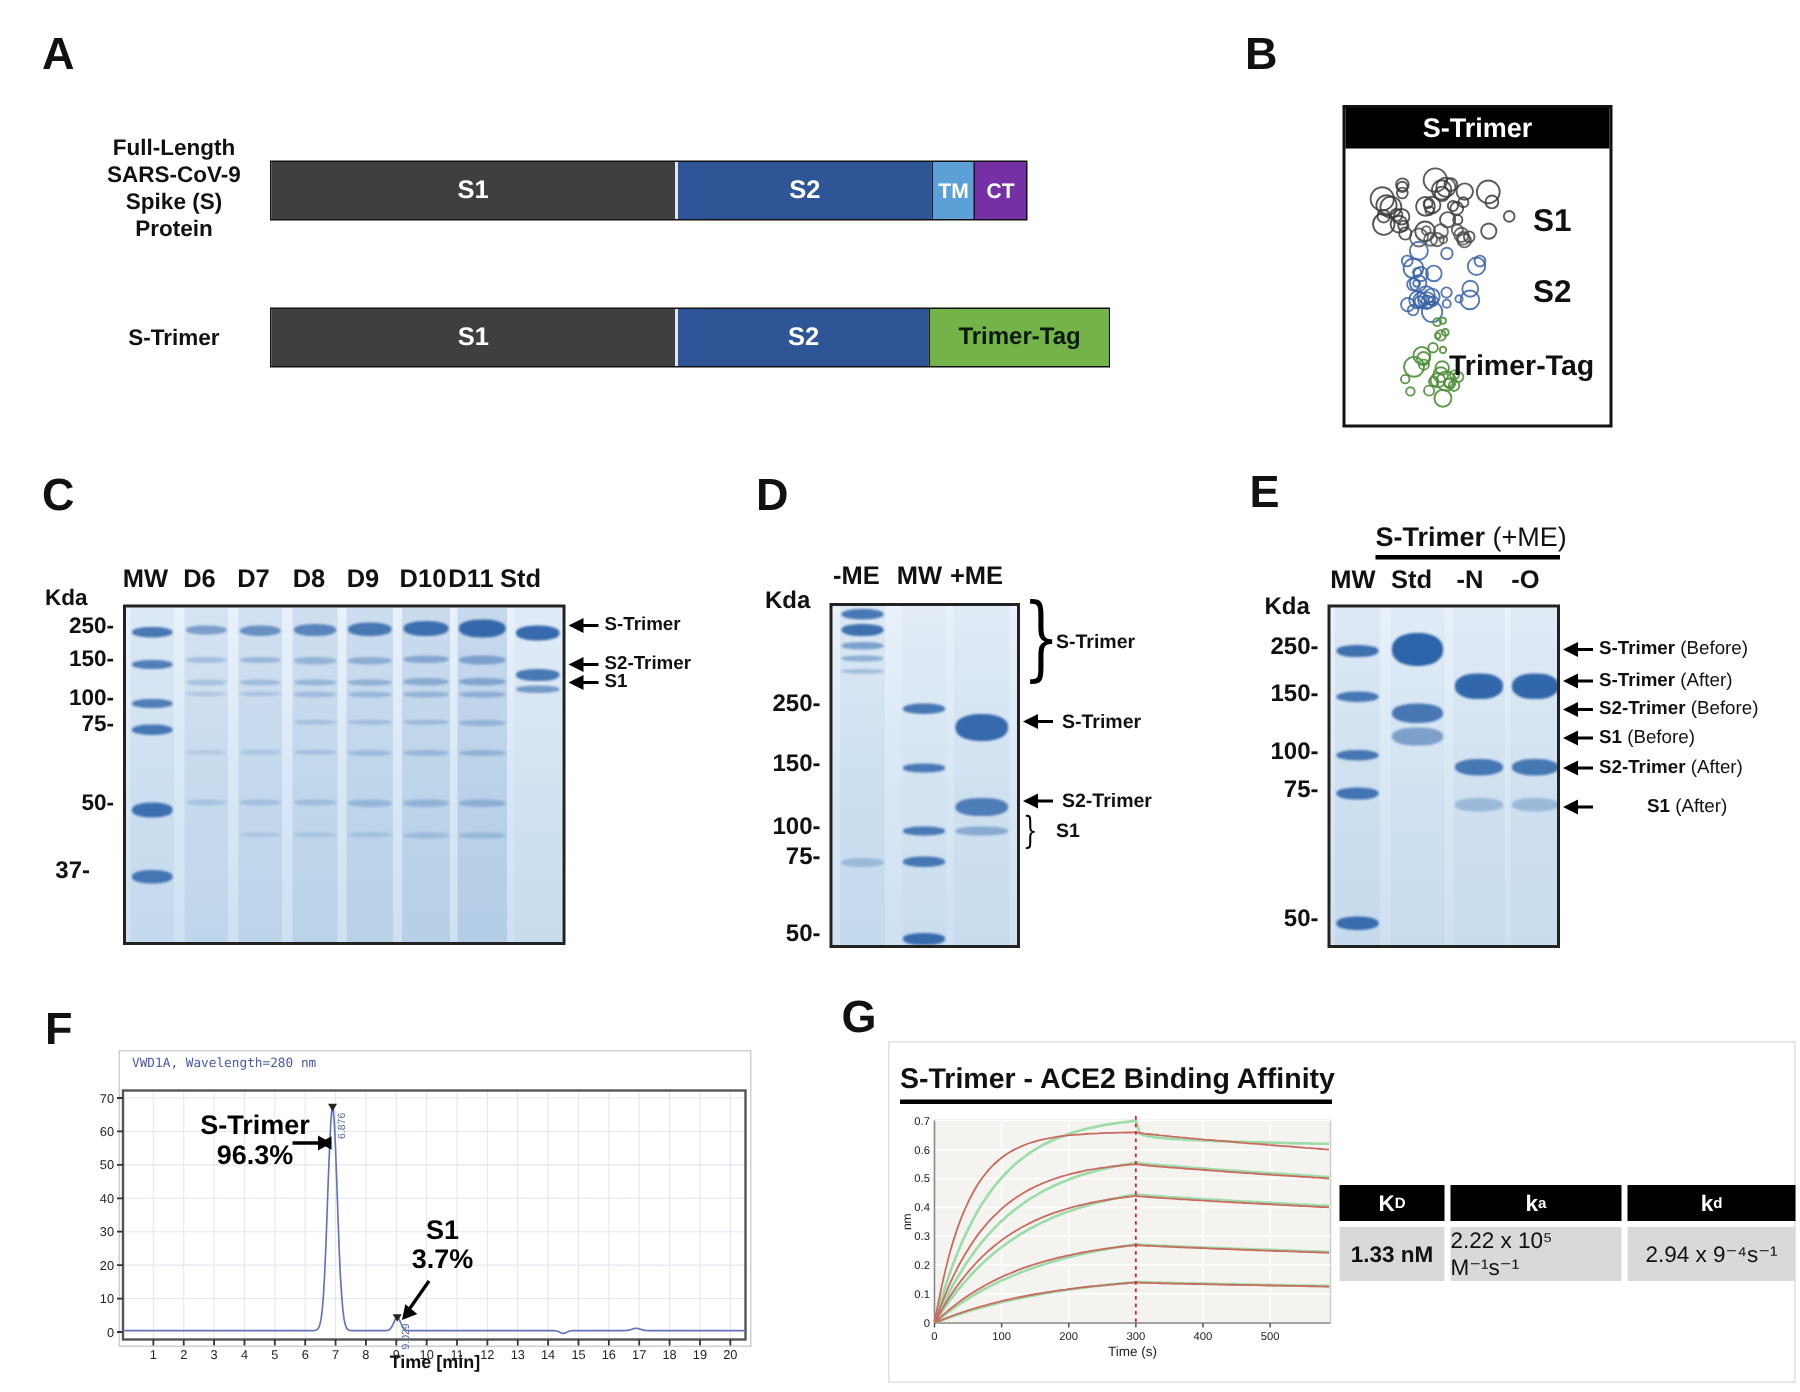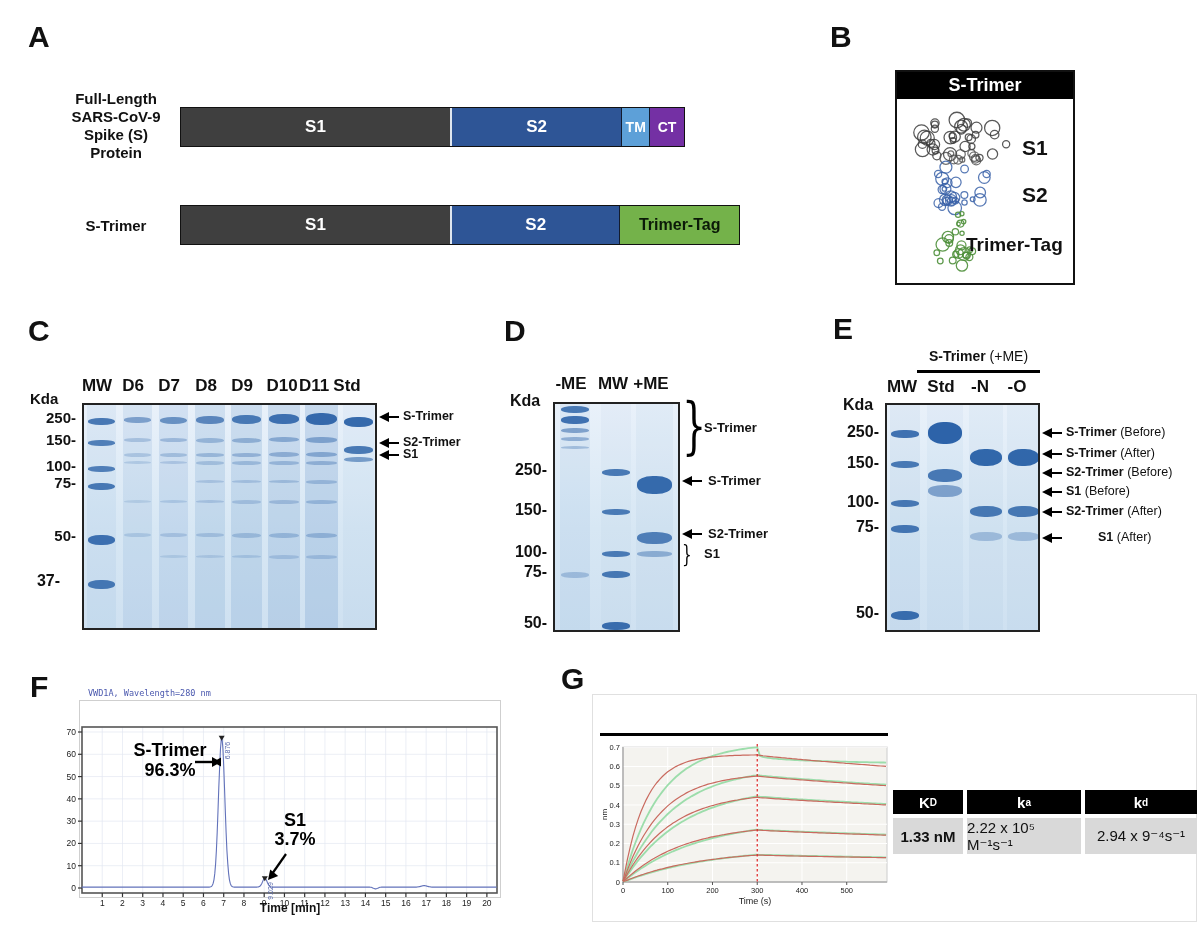--- a/index.html
+++ b/index.html
@@ -166,30 +166,30 @@
 
   <div class="abs pl" style="left:28px;top:316px;">C</div>
   <div class="abs marker" style="left:30px;top:390px;text-align:left;font-size:15px;">Kda</div>
   <div id="panel-c-extras"></div>
 
   <div class="abs pl" style="left:504px;top:316px;">D</div>
   <div class="abs marker" style="left:510px;top:392px;text-align:left;font-size:16px;">Kda</div>
   <div id="panel-d-extras"></div>
 
   <div class="abs pl" style="left:833px;top:314px;">E</div>
-  <div class="abs" style="left:917px;top:348px;width:123px;text-align:center;font-size:14px;white-space:nowrap;">
+  <div class="abs" style="left:917px;top:348px;width:123px;text-align:center;font-size:18px;white-space:nowrap;">
     <b>S-Trimer</b><span> (+ME)</span>
   </div>
   <div class="abs" style="left:917px;top:370px;width:123px;height:2.5px;background:#000;"></div>
   <div class="abs marker" style="left:843px;top:396px;text-align:left;font-size:16px;">Kda</div>
   <div id="panel-e-extras"></div>
 
   <div class="abs pl" style="left:30px;top:672px;">F</div>
   <div class="abs" style="left:79px;top:700px;width:420px;height:196px;border:1px solid #cfcfcf;background:#fff;"></div>
-  <div class="abs" style="left:88px;top:688px;font-family:'DejaVu Sans Mono',monospace;font-size:8.5px;color:#4a58ae;">VWD1A, Wavelength=280 nm</div>
+  <div class="abs" style="left:88px;top:704px;font-family:'DejaVu Sans Mono',monospace;font-size:8.5px;color:#4a58ae;">VWD1A, Wavelength=280 nm</div>
   <svg class="abs" id="chrom-svg" width="445" height="210" style="left:55px;top:698px;">
       <rect x="27" y="29" width="415" height="166" fill="#ffffff" stroke="none"></rect>
       <line x1="47.243902439024396" y1="29" x2="47.243902439024396" y2="195" stroke="#e3e7f0" stroke-width="0.7"></line>
       <line x1="67.48780487804879" y1="29" x2="67.48780487804879" y2="195" stroke="#e3e7f0" stroke-width="0.7"></line>
       <line x1="87.73170731707316" y1="29" x2="87.73170731707316" y2="195" stroke="#e3e7f0" stroke-width="0.7"></line>
       <line x1="107.97560975609757" y1="29" x2="107.97560975609757" y2="195" stroke="#e3e7f0" stroke-width="0.7"></line>
       <line x1="128.21951219512195" y1="29" x2="128.21951219512195" y2="195" stroke="#e3e7f0" stroke-width="0.7"></line>
       <line x1="148.46341463414632" y1="29" x2="148.46341463414632" y2="195" stroke="#e3e7f0" stroke-width="0.7"></line>
       <line x1="168.70731707317074" y1="29" x2="168.70731707317074" y2="195" stroke="#e3e7f0" stroke-width="0.7"></line>
       <line x1="188.95121951219514" y1="29" x2="188.95121951219514" y2="195" stroke="#e3e7f0" stroke-width="0.7"></line>
@@ -281,20 +281,21 @@
       <path d="M166,64 l-9,-5 l0,10 Z" fill="#000"></path>
       <text x="240" y="128" text-anchor="middle" font-size="18" font-weight="bold" fill="#000">S1</text>
       <text x="240" y="147" text-anchor="middle" font-size="18" font-weight="bold" fill="#000">3.7%</text>
       <line x1="231" y1="156" x2="217" y2="176" stroke="#000" stroke-width="2.2"></line>
       <path d="M213,182 l2.2,-10.5 l8,6.5 Z" fill="#000"></path>
     </svg>
   <div class="abs" style="left:180px;top:901px;width:220px;text-align:center;font-weight:bold;font-size:12px;">Time [min]</div>
 
   <div class="abs" style="left:592px;top:694px;width:603px;height:226px;border:1px solid #e0e0e0;"></div>
   <div class="abs pl" style="left:561px;top:664px;">G</div>
+  <div class="abs" style="left:600px;top:709px;width:288px;text-align:center;font-weight:bold;font-size:19px;white-space:nowrap;">S-Trimer - ACE2 Binding Affinity</div>
   <div class="abs" style="left:600px;top:733px;width:288px;height:3px;background:#000;"></div>
   <svg class="abs" id="sens-svg" width="295" height="172" style="left:600px;top:740px;">
       <rect x="23" y="7" width="264" height="135" fill="#f4f3ef" stroke="#cccccc" stroke-width="1"></rect>
       <line x1="23" y1="142" x2="287" y2="142" stroke="#ffffff" stroke-width="1"></line>
       <line x1="23" y1="122.74285714285713" x2="287" y2="122.74285714285713" stroke="#ffffff" stroke-width="1"></line>
       <line x1="23" y1="103.48571428571427" x2="287" y2="103.48571428571427" stroke="#ffffff" stroke-width="1"></line>
       <line x1="23" y1="84.22857142857143" x2="287" y2="84.22857142857143" stroke="#ffffff" stroke-width="1"></line>
       <line x1="23" y1="64.97142857142855" x2="287" y2="64.97142857142855" stroke="#ffffff" stroke-width="1"></line>
       <line x1="23" y1="45.714285714285694" x2="287" y2="45.714285714285694" stroke="#ffffff" stroke-width="1"></line>
       <line x1="23" y1="26.45714285714284" x2="287" y2="26.45714285714284" stroke="#ffffff" stroke-width="1"></line>

